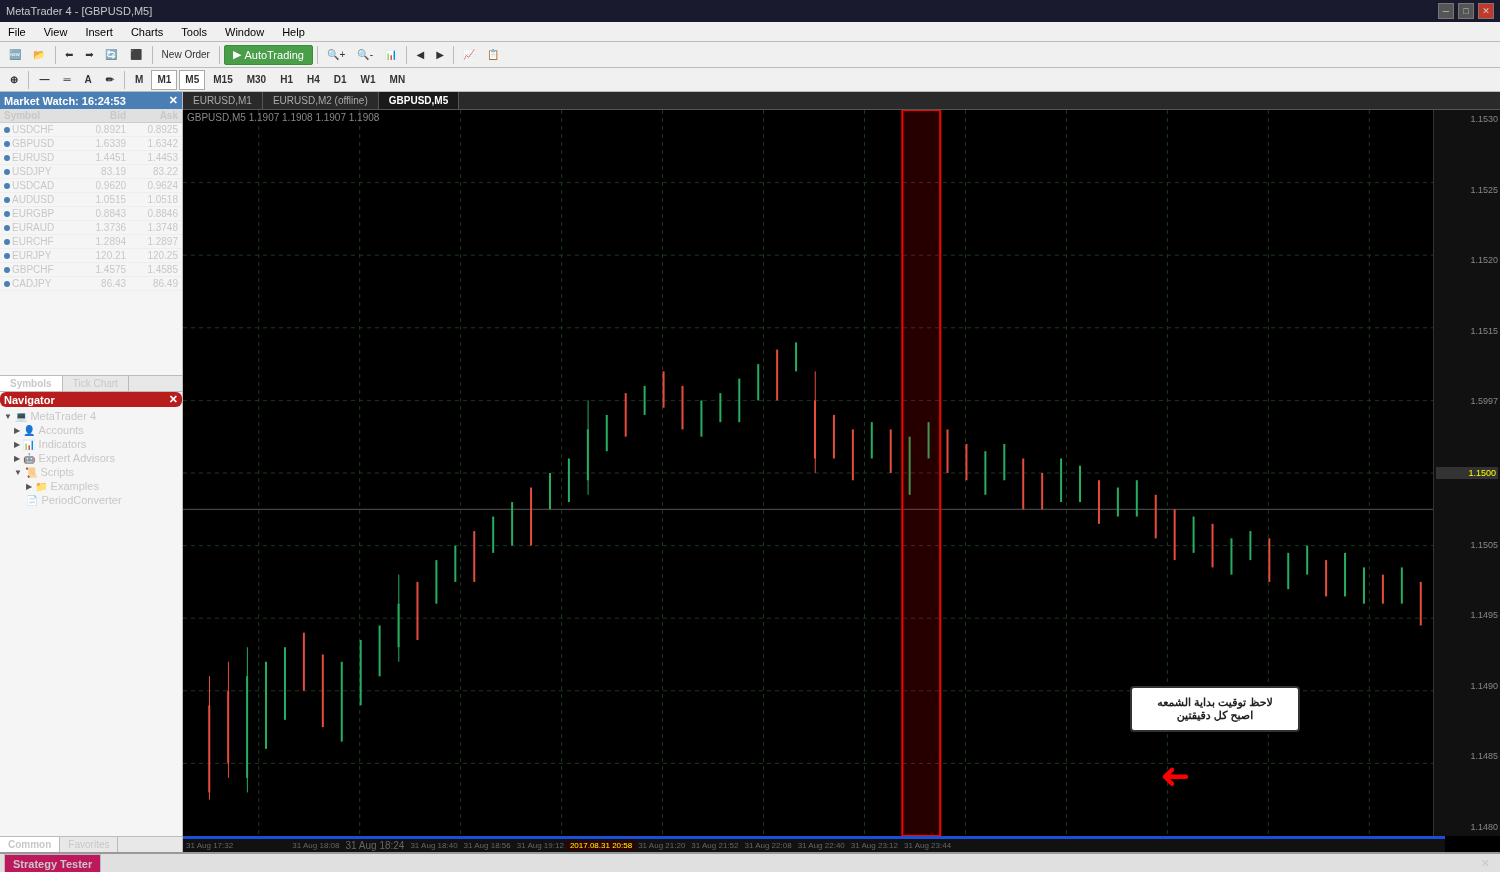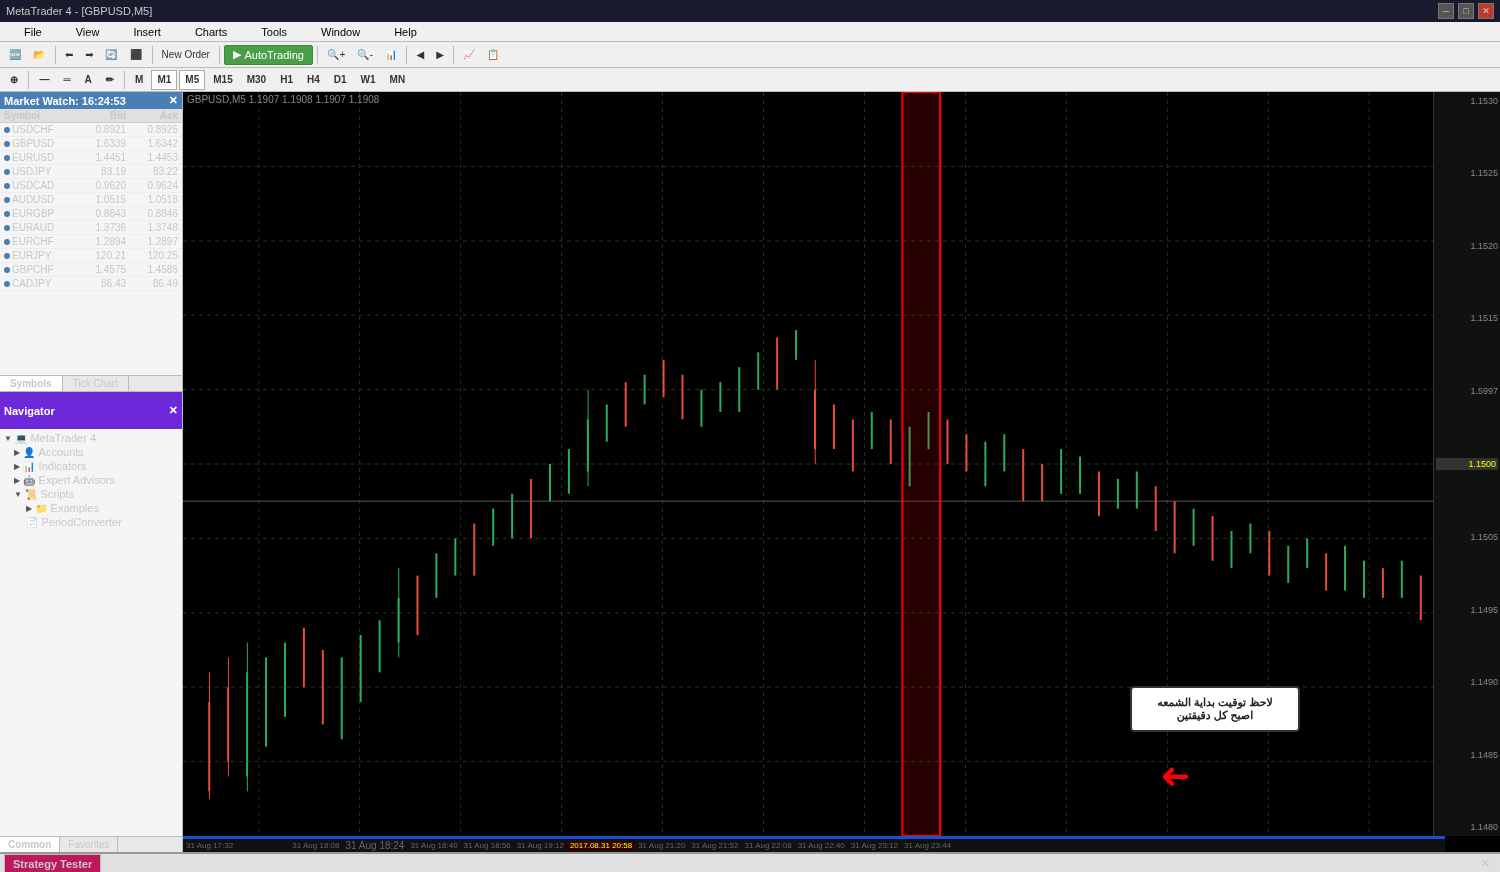--- a/index.html
+++ b/index.html
@@ -5,21 +5,21 @@
     * { box-sizing: border-box; margin: 0; padding: 0; font-family: 'Segoe UI', Tahoma, Arial, sans-serif; font-size: 11px; }
     body { background: #2b2b2b; color: #c8c8c8; overflow: hidden; width: 1500px; height: 872px; }
 
     
     #titlebar { background: #1a1a2e; height: 22px; display: flex; align-items: center; justify-content: space-between; padding: 0 6px; color: #c8c8c8; }
     #titlebar-controls { display: flex; gap: 4px; }
     .titlebar-btn { width: 16px; height: 16px; background: #555; border: 1px solid #777; display: flex; align-items: center; justify-content: center; cursor: pointer; font-size: 9px; color: #ccc; }
     .titlebar-btn.close { background: #c0392b; }
 
     
-    #menubar { background: #f0f0f0; height: 20px; display: flex; align-items: center; padding: 0 16px; gap: 18px; border-bottom: 1px solid #bbb; }
+    #menubar { background: #f0f0f0; height: 20px; display: flex; align-items: center; padding: 0 0; gap: 2px; border-bottom: 1px solid #bbb; }
     .menu-item { padding: 2px 8px; font-size: 11px; color: #000; cursor: pointer; }
 
     
     #toolbar1 { background: #f0f0f0; height: 26px; display: flex; align-items: center; padding: 0 4px; gap: 2px; border-bottom: 1px solid #bbb; }
     .tb-btn { height: 22px; padding: 0 4px; background: #f0f0f0; border: 1px solid transparent; cursor: pointer; display: flex; align-items: center; font-size: 10px; color: #333; }
     .tb-sep { width: 1px; height: 18px; background: #bbb; margin: 0 2px; }
     .tb-autotrading { background: #4a9e4a; color: white; padding: 2px 8px; border: 1px solid #3a8e3a; border-radius: 2px; cursor: pointer; height: 20px; display: flex; align-items: center; gap: 3px; }
 
     
     #toolbar2 { background: #f0f0f0; height: 24px; display: flex; align-items: center; padding: 0 4px; gap: 2px; border-bottom: 1px solid #bbb; }
@@ -41,21 +41,21 @@
     table.mw-table th:nth-child(2), table.mw-table th:nth-child(3) { text-align: right; }
     table.mw-table td { padding: 1px 4px; font-size: 10px; border-bottom: 1px solid #eee; }
     table.mw-table td:nth-child(2), table.mw-table td:nth-child(3) { text-align: right; }
     .dot { display: inline-block; width: 6px; height: 6px; border-radius: 50%; background: #4a7fb5; margin-right: 2px; }
     #mw-tabs { display: flex; background: #e8e8e8; border-top: 1px solid #bbb; }
     .mw-tab { padding: 2px 10px; font-size: 10px; cursor: pointer; border-right: 1px solid #bbb; }
     .mw-tab.active { background: white; font-weight: bold; }
 
     
     #navigator { flex: 1; display: flex; flex-direction: column; overflow: hidden; }
-    #navigator-header { background: #6d28d9; color: white; padding: 12px 4px; font-size: 11px; font-weight: bold; display: flex; justify-content: space-between; align-items: center; }
+    #navigator-header { background: #b91c1c; color: white; padding: 1px 4px; font-size: 11px; font-weight: bold; display: flex; justify-content: space-between; align-items: center; border-radius: 6px; }
     #navigator-tree { flex: 1; overflow-y: auto; padding: 2px; }
     .tree-item { padding: 1px 2px; cursor: pointer; display: flex; align-items: center; gap: 3px; }
     .tree-indent { padding-left: 12px; }
     .tree-indent2 { padding-left: 24px; }
     .tree-arrow { font-size: 8px; color: #555; }
     .tree-icon { font-size: 10px; }
     .tree-label { font-size: 11px; }
     #nav-tabs { display: flex; background: #e8e8e8; border-top: 1px solid #bbb; }
     .nav-tab { padding: 2px 8px; font-size: 10px; cursor: pointer; border-right: 1px solid #bbb; }
     .nav-tab.active { background: white; font-weight: bold; }
@@ -280,20 +280,25 @@
         </div>
       </div>
       <div id="nav-tabs">
         <div class="nav-tab active">Common</div>
         <div class="nav-tab">Favorites</div>
       </div>
     </div>
   </div>
 
   <div id="chart-area">
+    <div id="chart-tabs">
+      <div class="chart-tab">EURUSD,M1</div>
+      <div class="chart-tab">EURUSD,M2 (offline)</div>
+      <div class="chart-tab active">GBPUSD,M5</div>
+    </div>
     <div id="chart-canvas">
       <div id="chart-info">GBPUSD,M5  1.1907 1.1908 1.1907 1.1908</div>
 
       <svg id="chart-svg-area" style="position:absolute;top:0;left:0;right:55px;bottom:16px;width:calc(100% - 55px);height:calc(100% - 16px);">
 
         <line x1="0" y1="10%" x2="100%" y2="10%" stroke="#1a3a1a" stroke-width="1" stroke-dasharray="4,4"></line>
         <line x1="0" y1="20%" x2="100%" y2="20%" stroke="#1a3a1a" stroke-width="1" stroke-dasharray="4,4"></line>
         <line x1="0" y1="30%" x2="100%" y2="30%" stroke="#1a3a1a" stroke-width="1" stroke-dasharray="4,4"></line>
         <line x1="0" y1="40%" x2="100%" y2="40%" stroke="#1a3a1a" stroke-width="1" stroke-dasharray="4,4"></line>
         <line x1="0" y1="50%" x2="100%" y2="50%" stroke="#1a3a1a" stroke-width="1" stroke-dasharray="4,4"></line>

